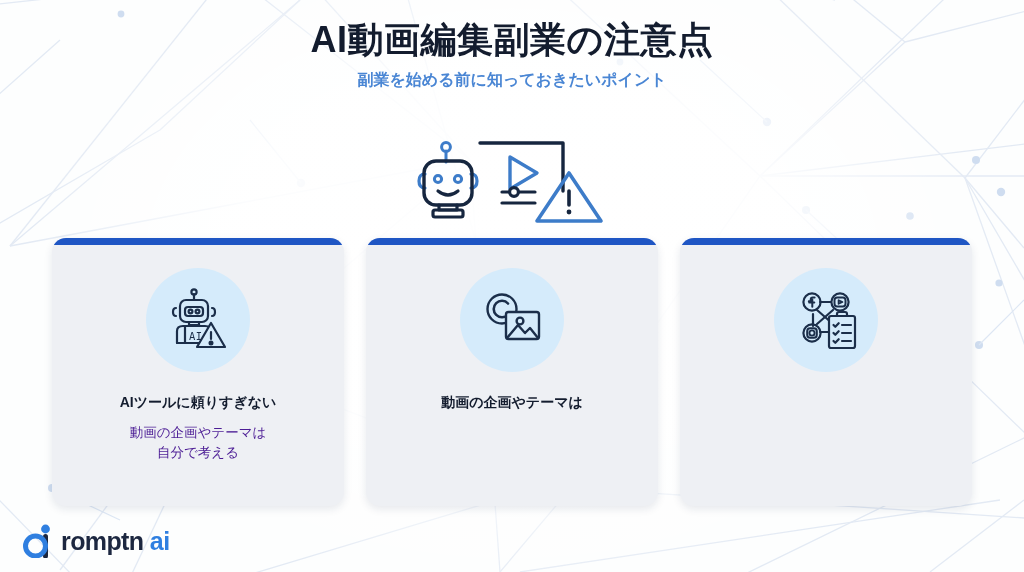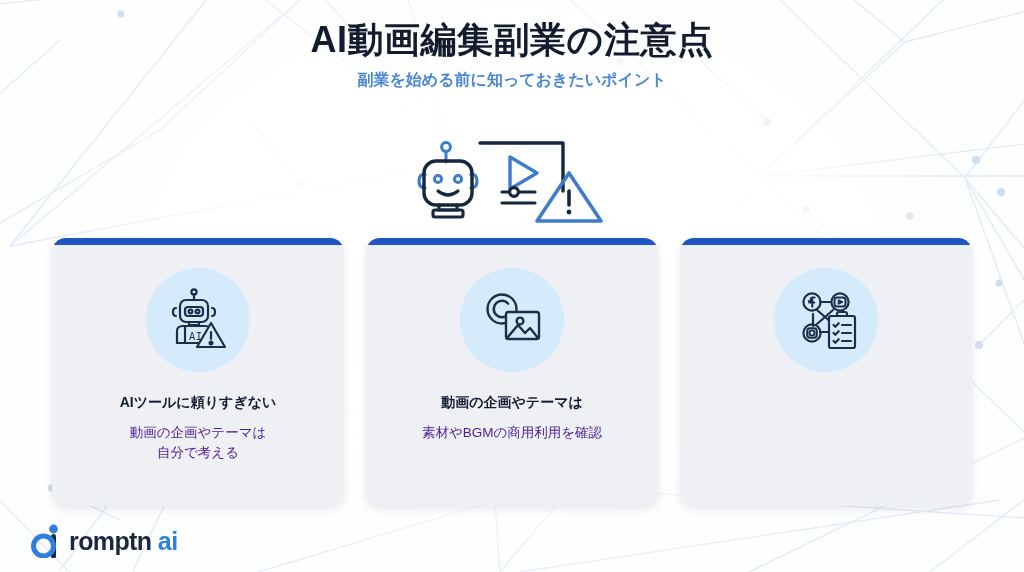--- a/index.html
+++ b/index.html
@@ -123,21 +123,21 @@
     font-weight: 400;
     color: #4c1d95;
     text-align: center;
     line-height: 1.5;
     padding: 0 12px;
   }
 
   
   #footer-logo {
     position: absolute;
-    left: 28px;
+    left: 20px;
     bottom: 14px;
     display: flex;
     align-items: center;
     gap: 9px;
   }
   #logo-text {
     font-size: 25px;
     font-weight: 700;
     letter-spacing: -0.6px;
     color: #1c2740;
@@ -309,21 +309,20 @@
           <g fill="none" stroke="#1b2e4a" stroke-width="2.4" stroke-linecap="round" stroke-linejoin="round">
             <circle cx="22" cy="21" r="14.5"></circle>
             <path d="M28 15.5 a8.2 8.2 0 1 0 0 11" stroke-width="2.6"></path>
             <rect x="26" y="24" width="33" height="27" rx="2.4" fill="#d5ebfb"></rect>
             <circle cx="40" cy="33" r="3.4"></circle>
             <path d="M27 50 L38 37 L45 45 L50 40 L58 50" stroke-linejoin="round"></path>
           </g>
         </svg>
       </div>
       <div class="card-title">動画の企画やテーマは</div>
-      <div class="card-desc">素材やBGMの商用利用を確認</div>
     </div>
 
     <div class="card">
       <div class="card-topbar"></div>
       <div class="card-iconwrap">
         <svg width="66" height="64" viewBox="0 0 66 64" xmlns="http://www.w3.org/2000/svg">
           <g fill="none" stroke="#1b2e4a" stroke-width="2.2" stroke-linecap="round" stroke-linejoin="round">
 
             <line x1="20" y1="26" x2="20" y2="38"></line>
             <line x1="27" y1="14" x2="38" y2="14"></line>

